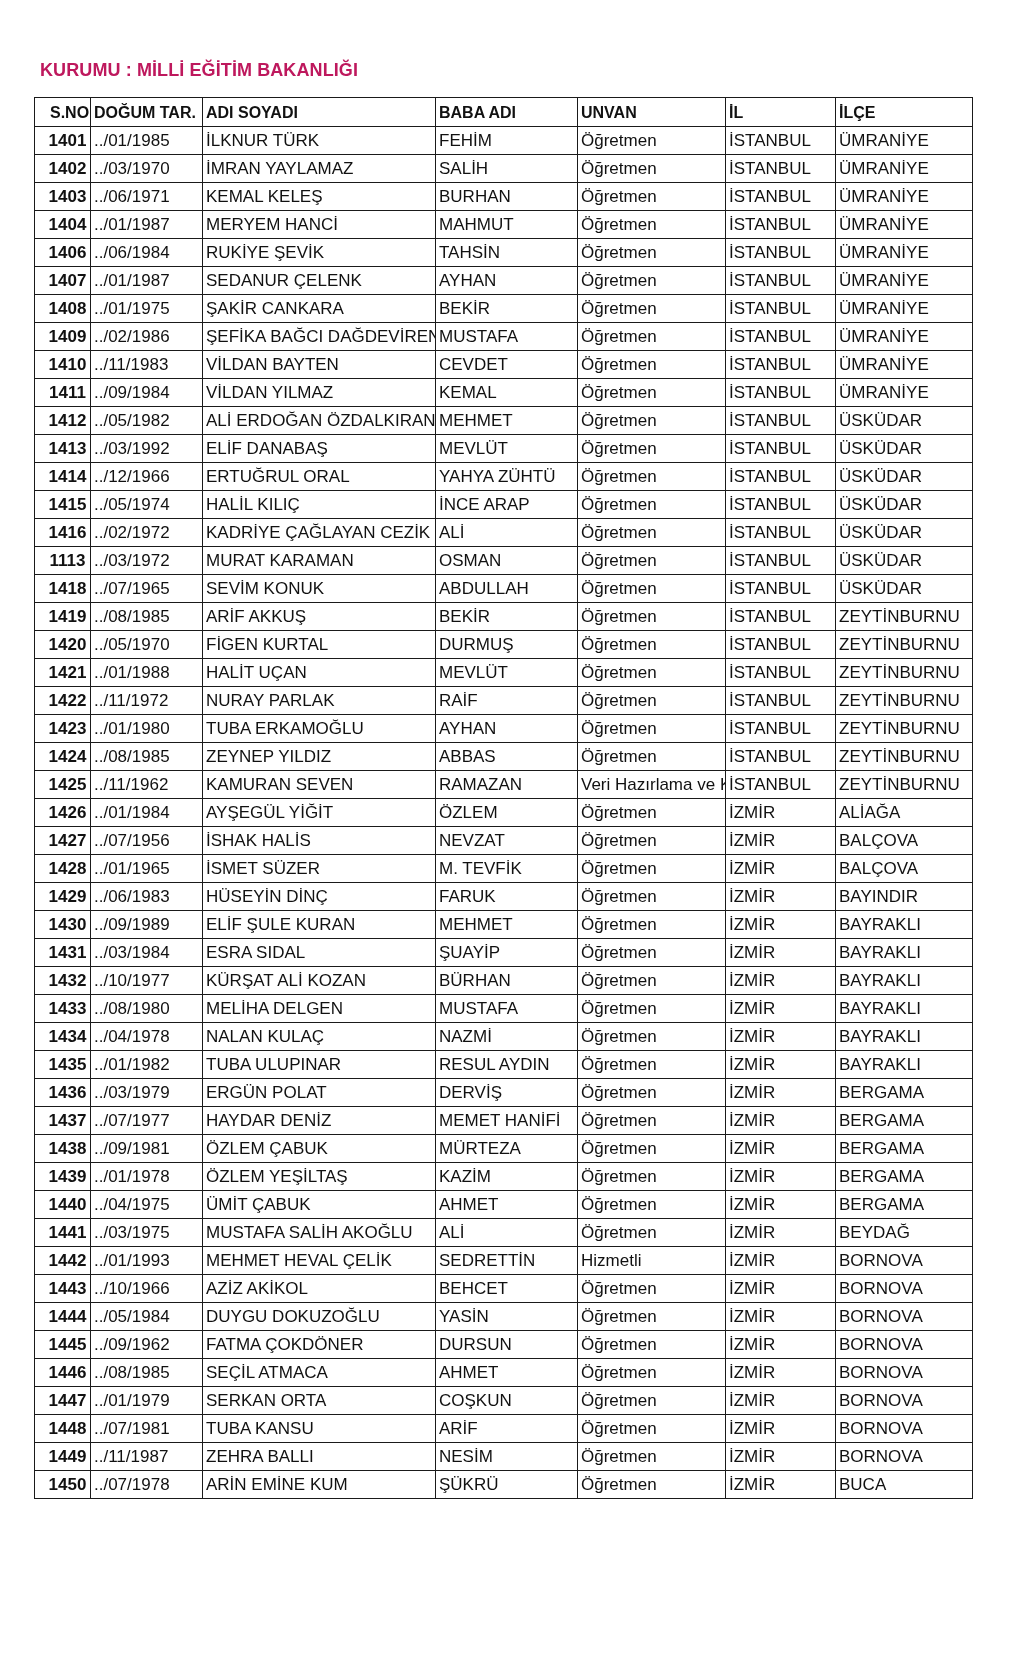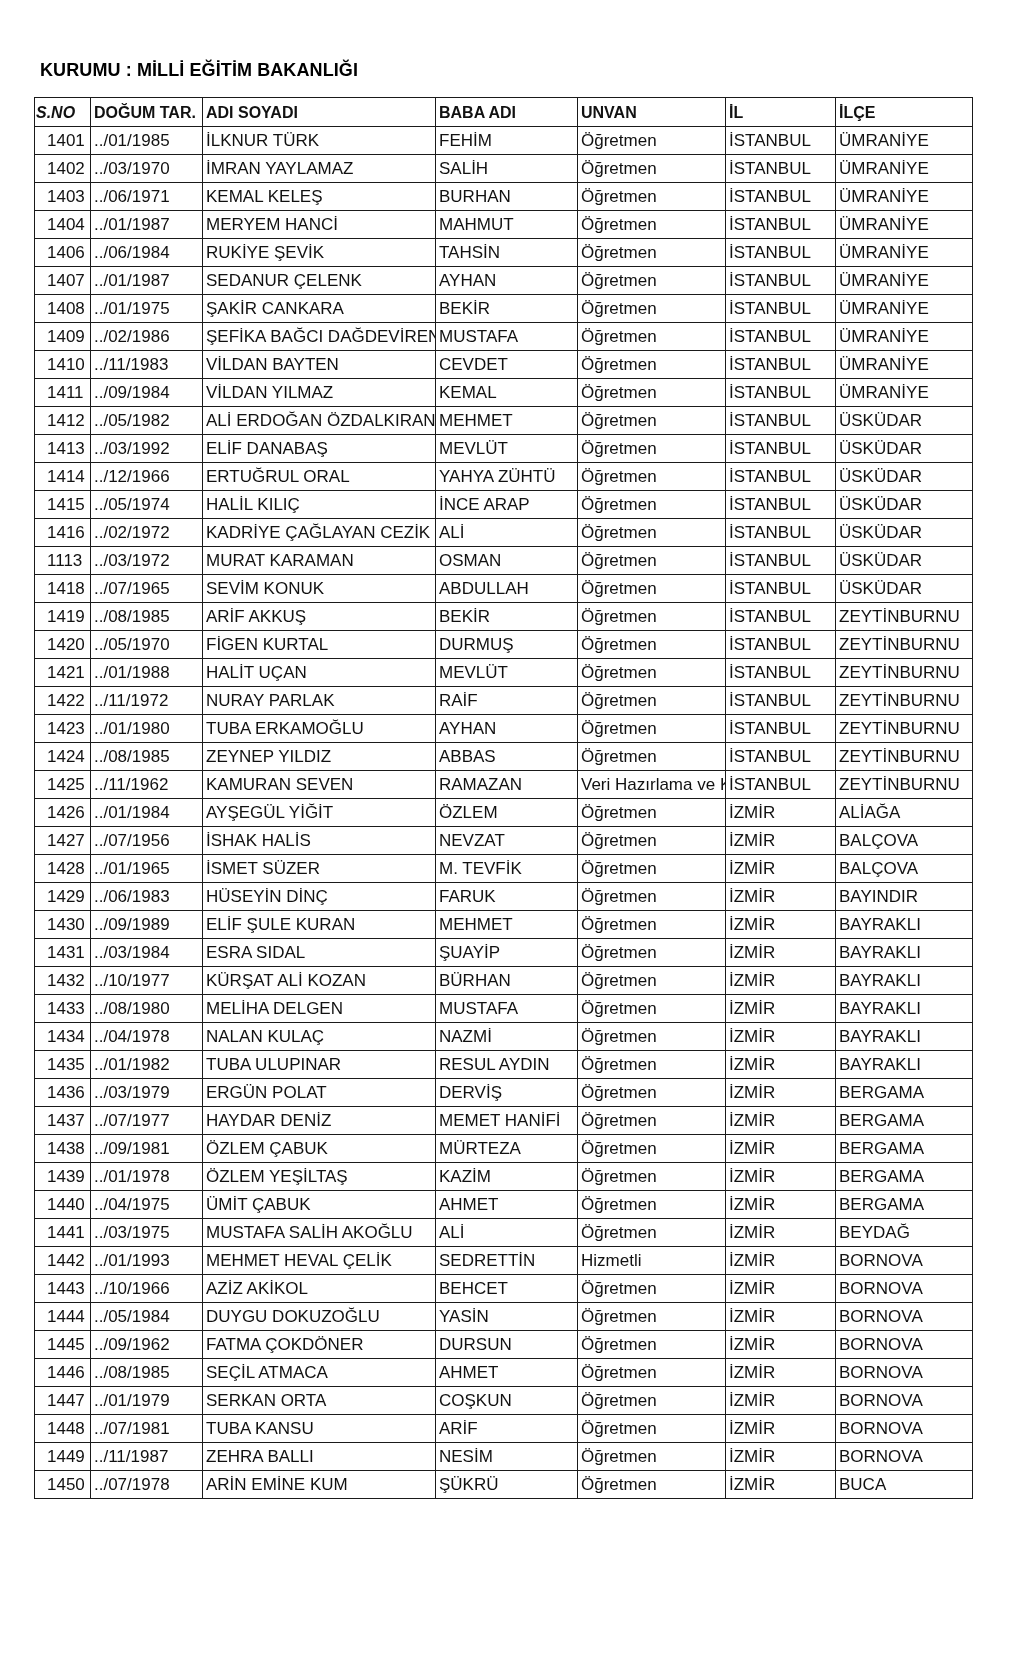--- a/index.html
+++ b/index.html
@@ -3,41 +3,41 @@
   <meta charset="utf-8">
   <style>
     html, body { margin: 0; padding: 0; background: #ffffff; }
     body {
       width: 1016px; height: 1662px; position: relative; overflow: hidden;
       font-family: "Liberation Sans", "DejaVu Sans", sans-serif; color: #111;
     }
     .title {
       position: absolute; left: 40px; top: 60px;
       font-size: 18px; font-weight: bold; letter-spacing: 0.1px;
-      color: #000000;
+      color: #be185d;
     }
     table.roster {
       position: absolute; left: 34px; top: 97px;
       border-collapse: collapse; table-layout: fixed;
       width: 938px;
     }
     table.roster th, table.roster td {
       border: 1.6px solid #1a1a1a;
       padding: 0 0 0 3px;
       height: 27px;
       font-size: 17px;
       line-height: 27px;
       white-space: nowrap; overflow: hidden;
       text-align: left; vertical-align: bottom;
     }
     table.roster th {
       font-weight: bold; height: 28px; font-size: 16px;
     }
-    table.roster td.sno { text-align: left; padding: 0 2px 0 12px; }
-    table.roster th.sno { padding-left: 1px; font-style: italic; }
+    table.roster td.sno { text-align: center; padding: 0 2px 0 12px; font-weight: bold; }
+    table.roster th.sno { padding-left: 15px; }
     td.small { font-size: 7px; line-height: 10px; vertical-align: middle; }
     col.c-sno { width: 56px; }
     col.c-dob { width: 112px; }
     col.c-name { width: 233px; }
     col.c-father { width: 142px; }
     col.c-title { width: 148px; }
     col.c-city { width: 110px; }
     col.c-district { width: 137px; }
   </style>
 </head>

